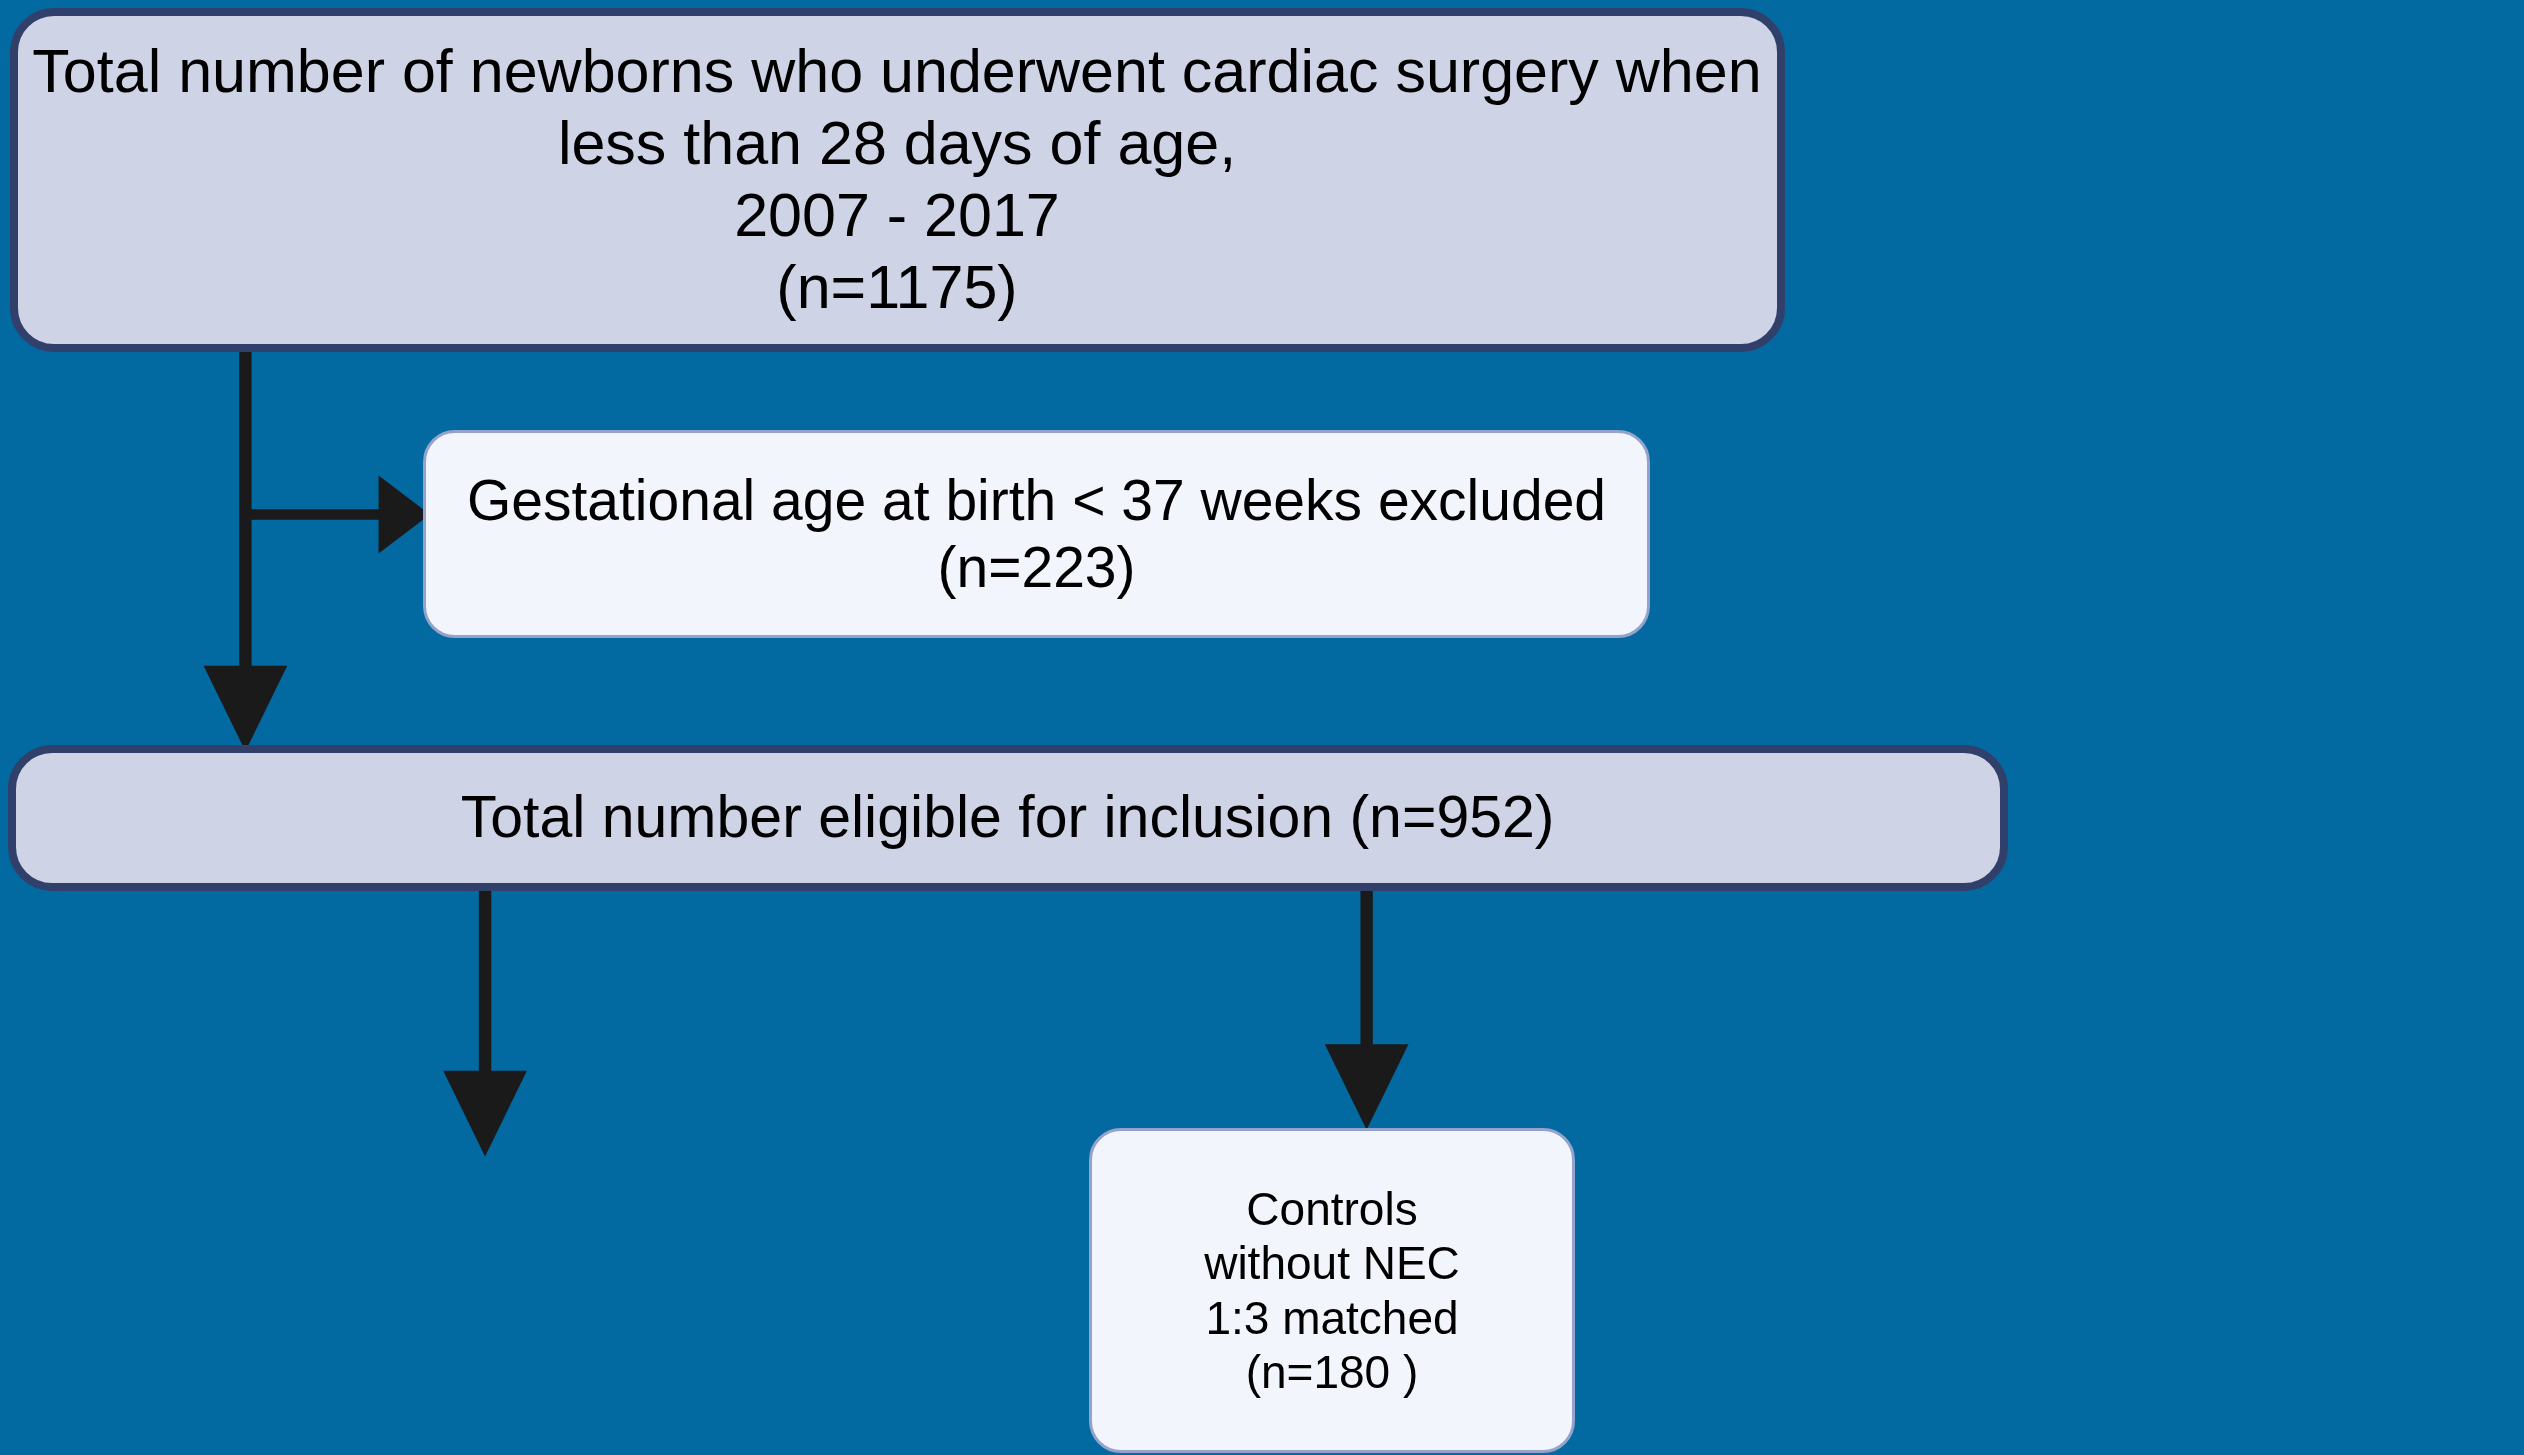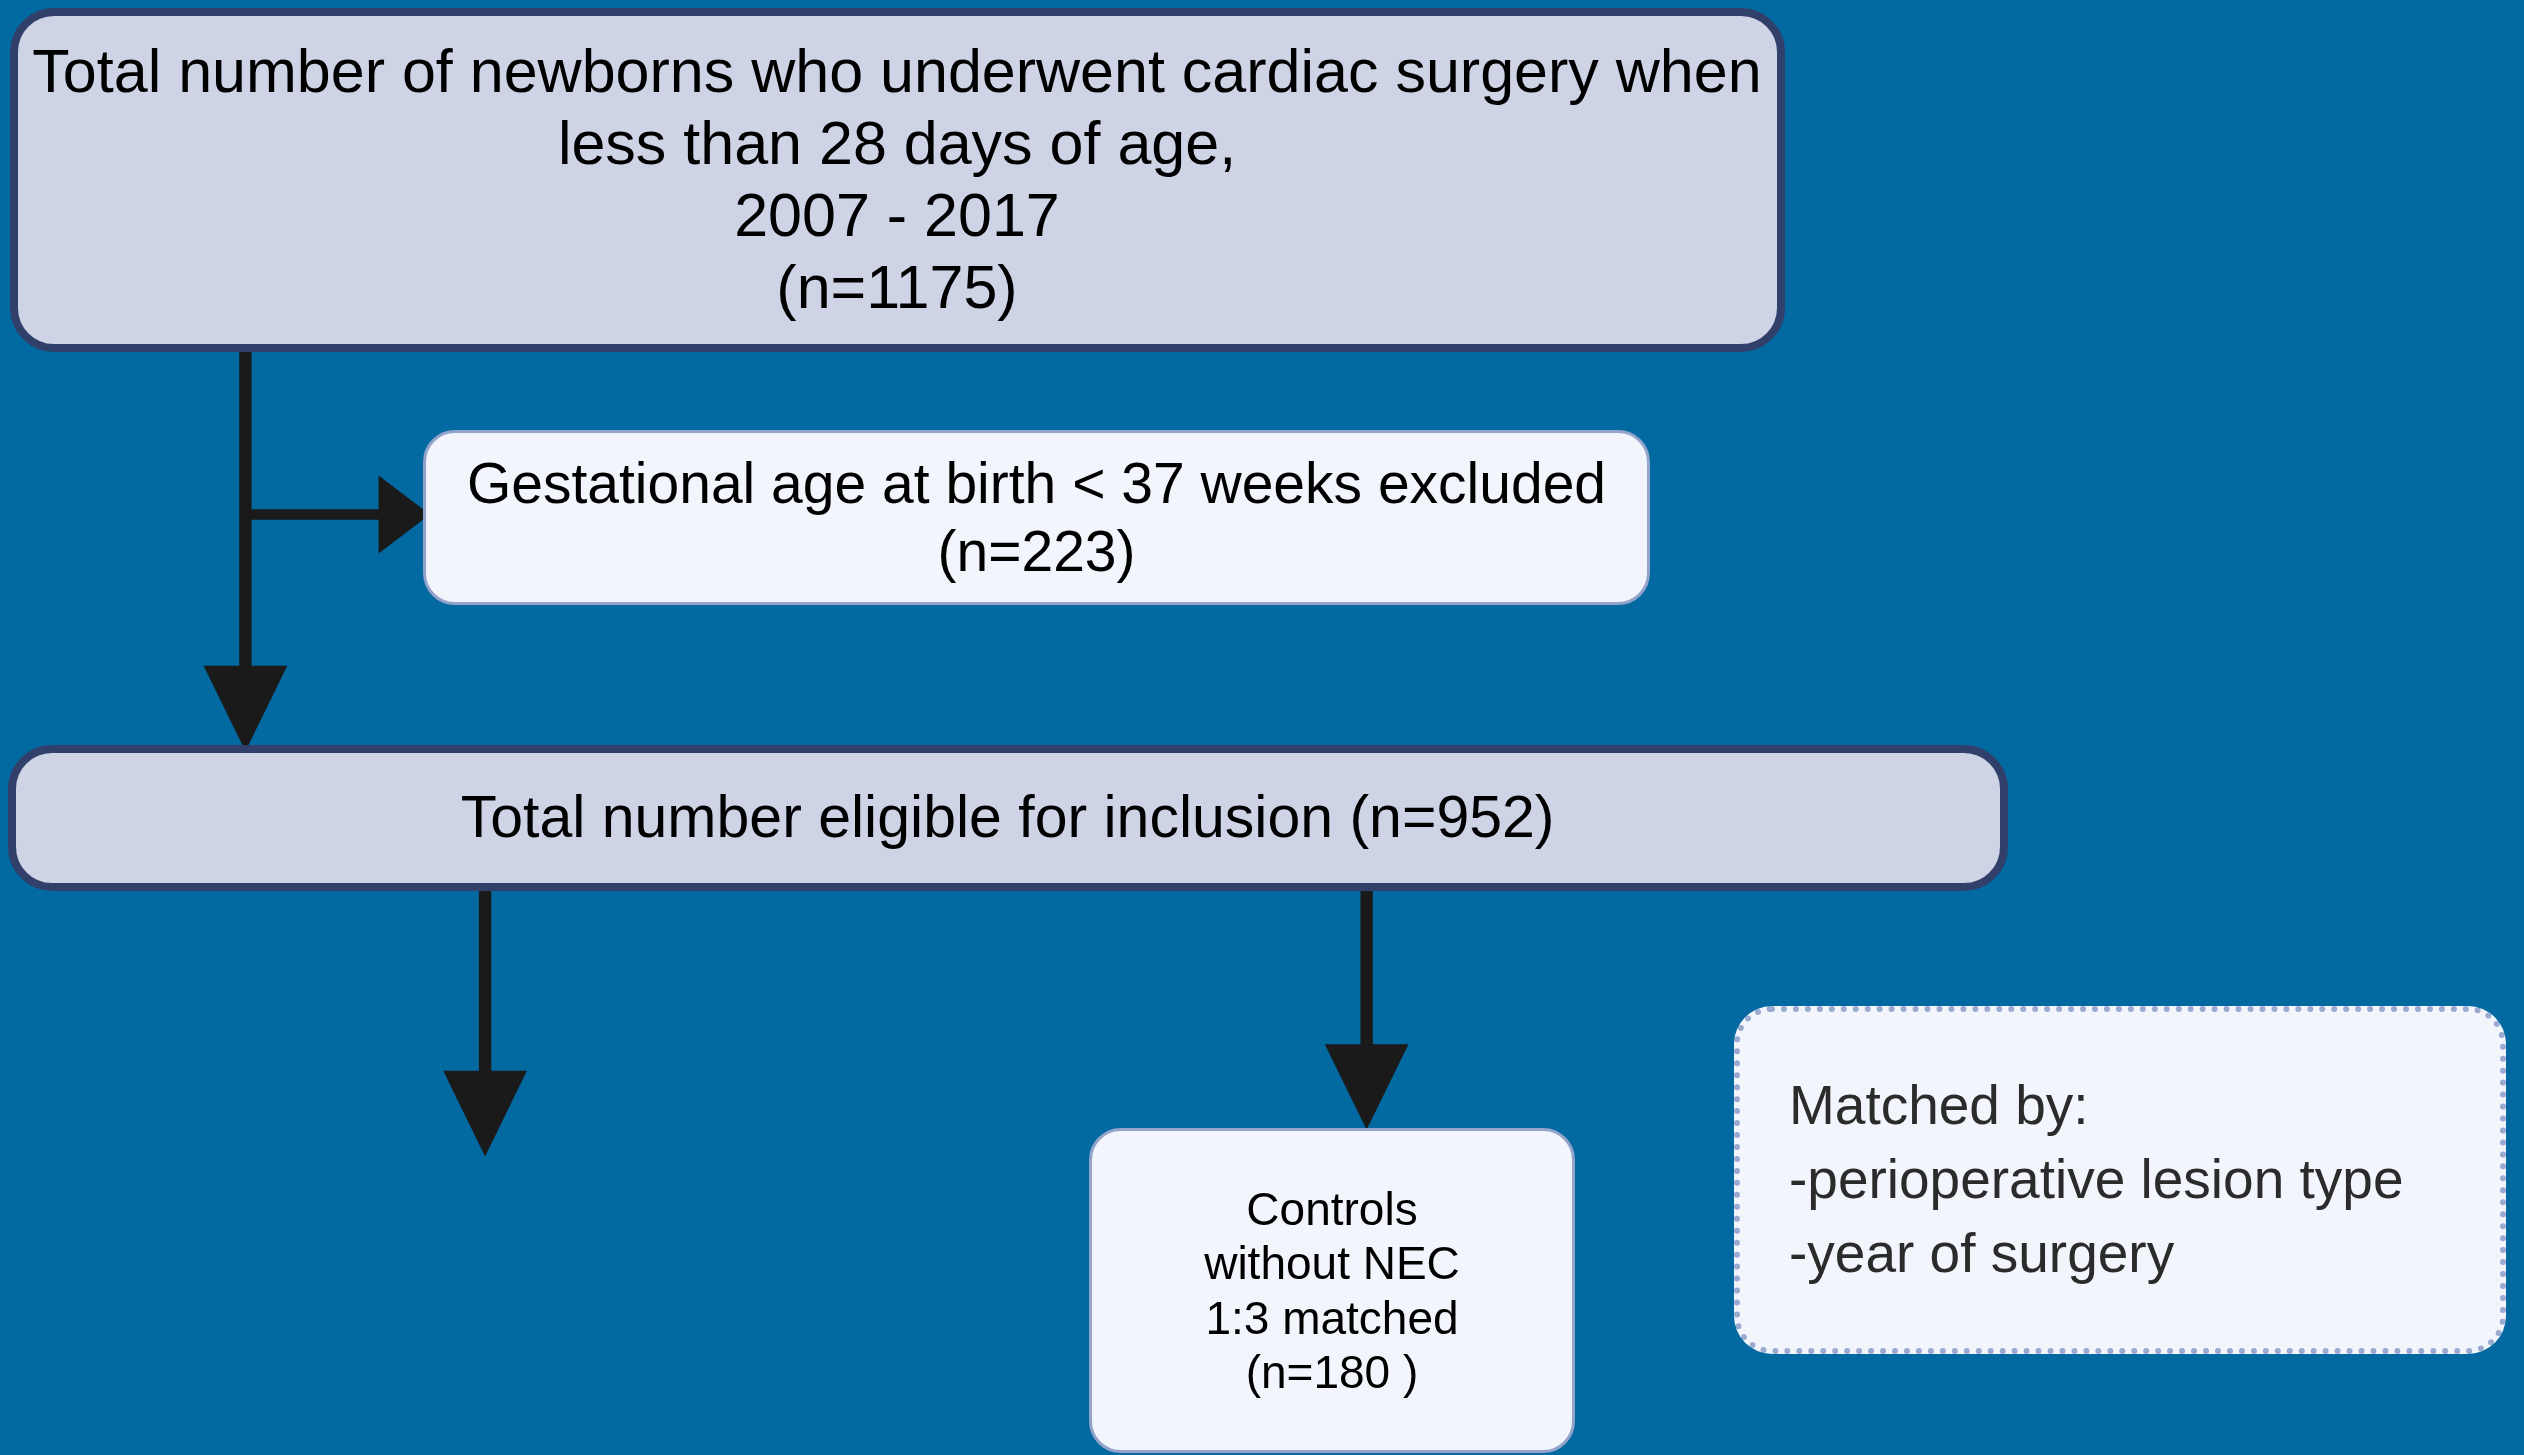--- a/index.html
+++ b/index.html
@@ -63,21 +63,21 @@
 
   
   #node-total-newborns {
     left: 9.5px;  top: 7.6px;
     width: 1775px; height: 344px;
     font-size: 61px;
   }
 
   #node-excluded {
     left: 423px; top: 430px;
-    width: 1227px; height: 175px;
+    width: 1227px; height: 208px;
     font-size: 57px;
   }
 
   #node-eligible {
     left: 7.6px; top: 745px;
     width: 2000px; height: 146px;
     font-size: 59px;
   }
 
   #node-cases {
@@ -144,18 +144,15 @@
   <div id="node-excluded" class="node node--secondary">Gestational age at birth &lt; 37 weeks excluded (n=223)</div>
 
   <div id="node-eligible" class="node node--primary">Total number eligible for inclusion (n=952)</div>
 
 
   <div id="node-controls" class="node node--secondary">Controls
 without NEC
 1:3 matched
 (n=180 )</div>
 
-  <div id="node-matched-by" class="node node--note">Matched by:
--perioperative lesion type
--year of surgery</div>
 
 </div>
 
 
 </body></html>

